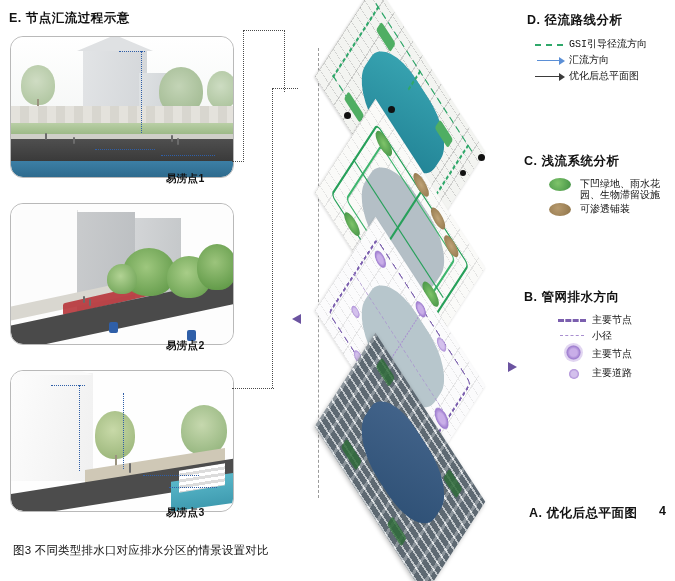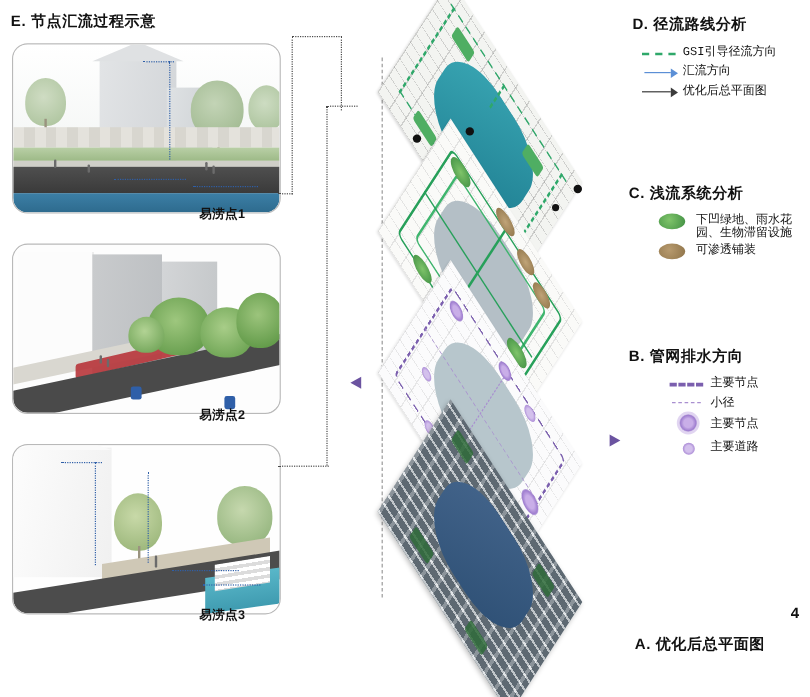--- a/index.html
+++ b/index.html
@@ -406,17 +406,18 @@
       </div>
       <div class="legend-row">
         <span class="legend-sym">
             <i class="burst minor"></i>
           </span>
         <span class="legend-label">主要道路</span>
       </div>
     </div>
   </div>
 
-  <div class="sec-title" style="position:absolute;left:529px;top:505px;margin-top:24px;">A. 优化后总平面图</div>
+  <div class="sec-title" style="position:absolute;left:529px;top:505px;">A. 优化后总平面图</div>
   <div class="fig-num" style="left:659px;top:504px;">4</div>
 
+  <div class="caption" style="left:13px;top:543px;">图3  不同类型排水口对应排水分区的情景设置对比</div>
 
 </div>
 
 </body></html>

